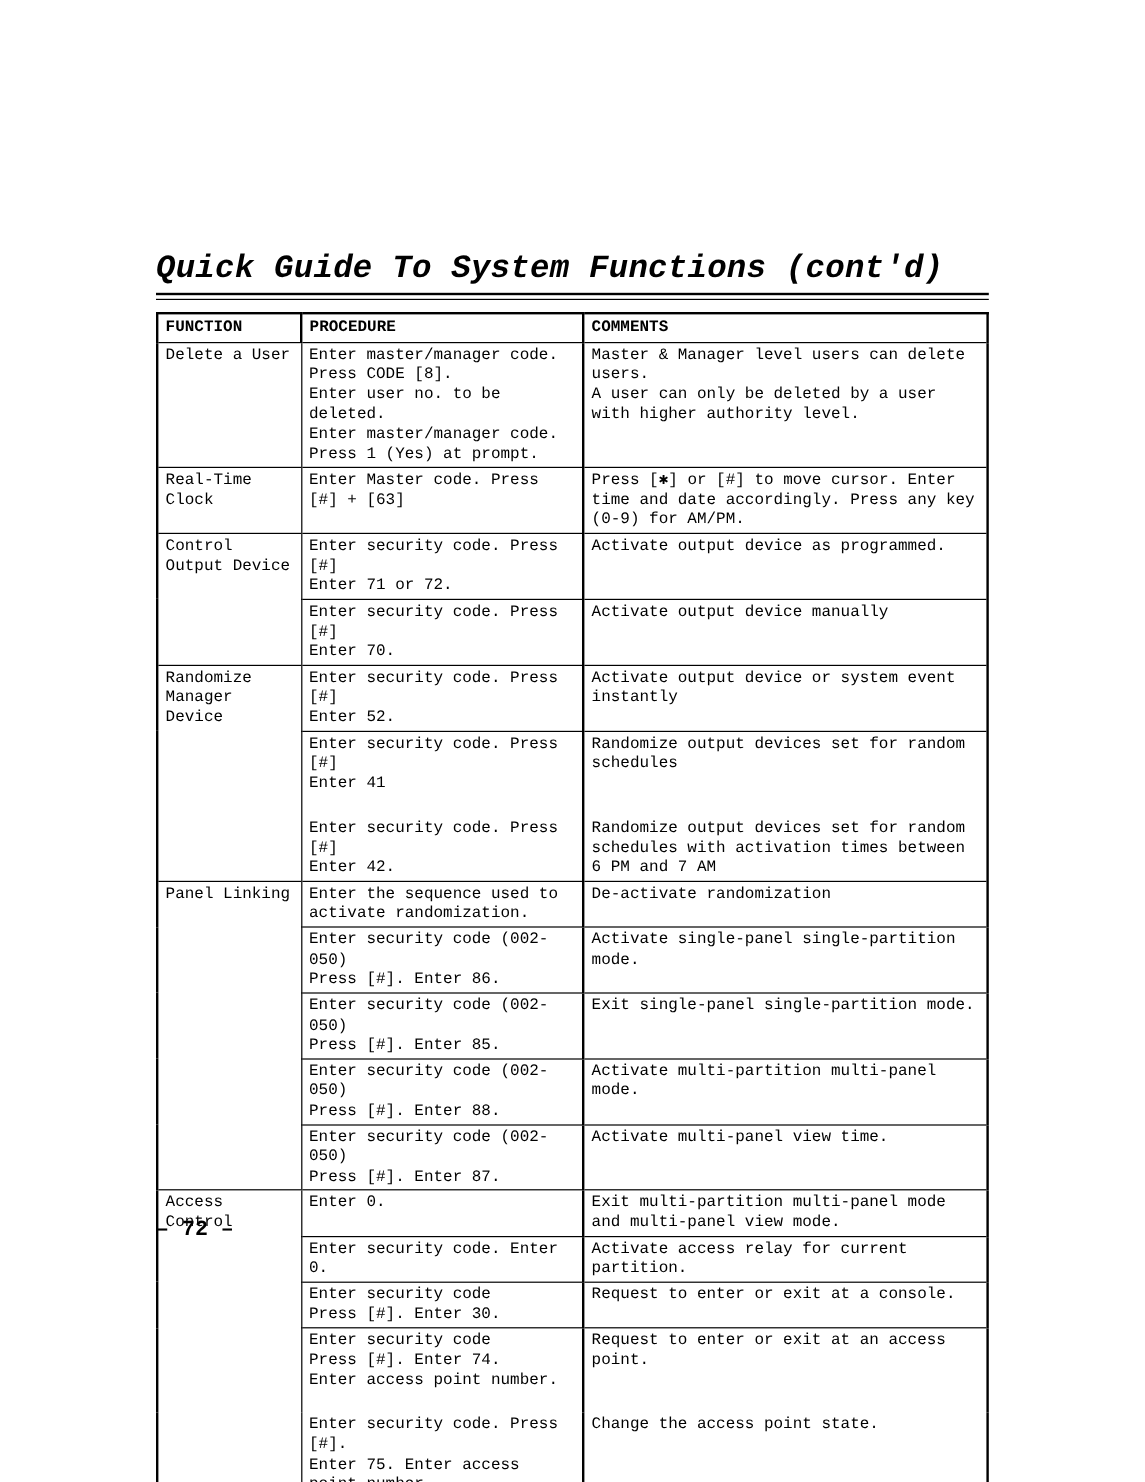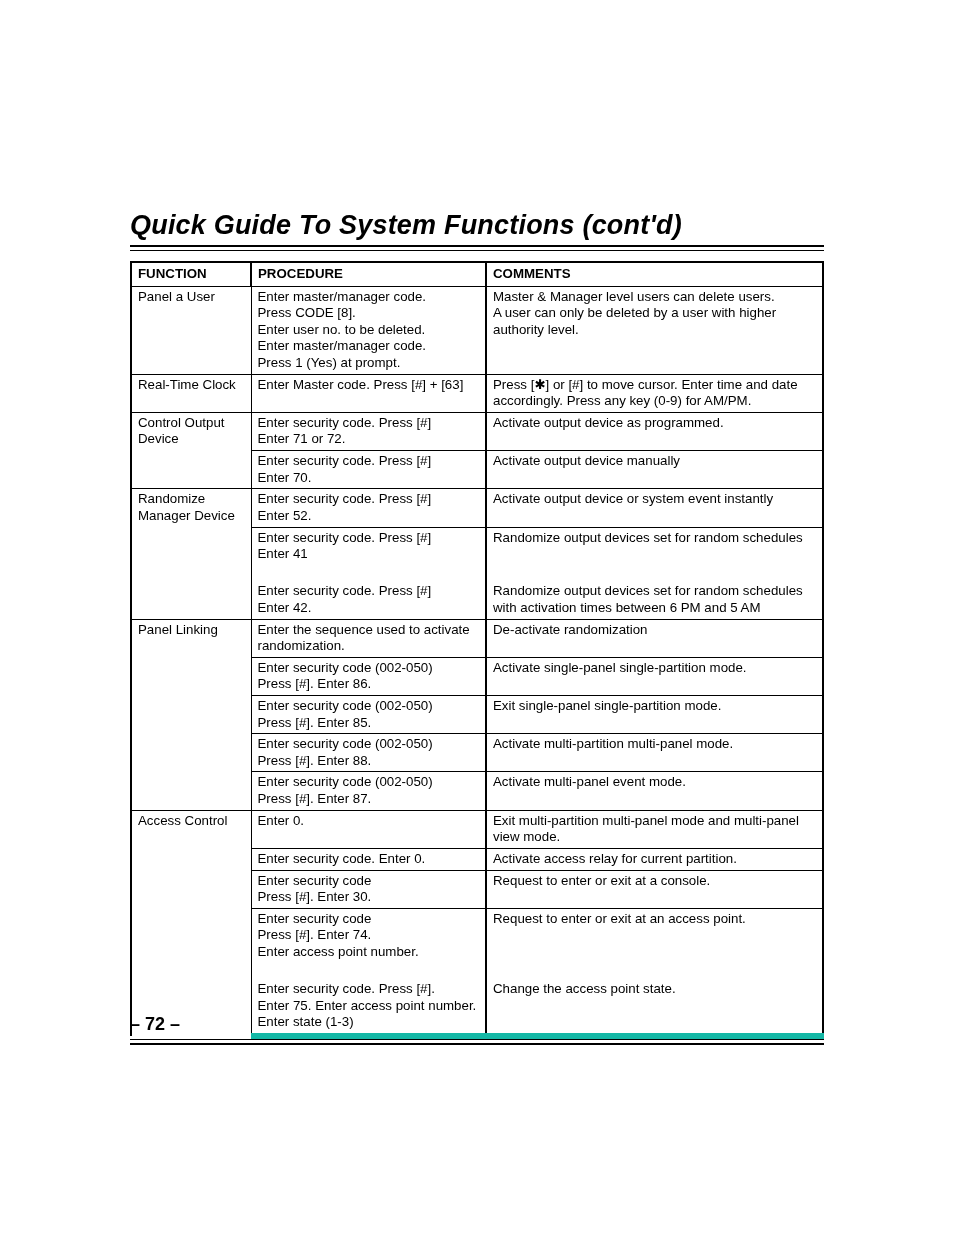--- a/index.html
+++ b/index.html
@@ -8,20 +8,21 @@
     background: #fff;
     font-family: Arial, Helvetica, sans-serif;
     color: #000;
   }
   .page {
     width: 954px;
     height: 1235px;
     position: relative;
     box-sizing: border-box;
     padding: 210px 130px 0 130px;
+    font-family: Liberation Mono, monospace;
   }
   .title {
     font-size: 27px;
     font-weight: bold;
     font-style: italic;
     margin: 0 0 4px 0;
     letter-spacing: 0.2px;
   }
   .title-underline {
     border-top: 2px solid #000;
@@ -96,21 +97,21 @@
         <col class="c3">
       </colgroup>
     <tbody>
         <tr>
       <th>FUNCTION</th>
       <th>PROCEDURE</th>
       <th>COMMENTS</th>
     </tr>
 
     <tr class="sep">
-      <td class="func">Panel a User</td>
+      <td class="func">Delete a User</td>
       <td class="proc">
         <span>Enter master/manager code.</span><br>
         <span>Press CODE [8].</span><br>
         <span>Enter user no. to be deleted.</span><br>
         <span>Enter master/manager code.</span><br>
         <span>Press 1 (Yes) at prompt.</span>
       </td>
       <td class="comm">
         <span>Master &amp; Manager level users can delete users.</span><br>
         <span>A user can only be deleted by a user with higher authority level.</span>
@@ -152,21 +153,21 @@
         <span>Enter security code.  Press [#]</span><br>
         <span>Enter 41</span><br>&nbsp;
       </td>
       <td class="comm">Randomize output devices set for random schedules</td>
     </tr>
     <tr>
       <td class="proc">
         <span>Enter security code.  Press [#]</span><br>
         <span>Enter 42.</span>
       </td>
-      <td class="comm">Randomize output devices set for random schedules with activation times between 6 PM and 5 AM</td>
+      <td class="comm">Randomize output devices set for random schedules with activation times between 6 PM and 7 AM</td>
     </tr>
 
     <tr class="sep">
       <td class="func" rowspan="5">Panel Linking</td>
       <td class="proc">Enter the sequence used to activate randomization.</td>
       <td class="comm">De-activate randomization</td>
     </tr>
     <tr class="sep">
       <td class="proc">
         <span>Enter security code (002-050)</span><br>
@@ -186,21 +187,21 @@
         <span>Enter security code (002-050)</span><br>
         <span>Press [#].  Enter 88.</span>
       </td>
       <td class="comm">Activate multi-partition multi-panel mode.</td>
     </tr>
     <tr class="sep">
       <td class="proc">
         <span>Enter security code (002-050)</span><br>
         <span>Press [#].  Enter 87.</span>
       </td>
-      <td class="comm">Activate multi-panel event mode.</td>
+      <td class="comm">Activate multi-panel view time.</td>
     </tr>
 
     <tr class="sep">
       <td class="func" rowspan="5">Access Control</td>
       <td class="proc">Enter 0.</td>
       <td class="comm">Exit multi-partition multi-panel mode and multi-panel view mode.</td>
     </tr>
     <tr class="sep">
       <td class="proc">Enter security code.  Enter 0.</td>
       <td class="comm">Activate access relay for current partition.</td>

